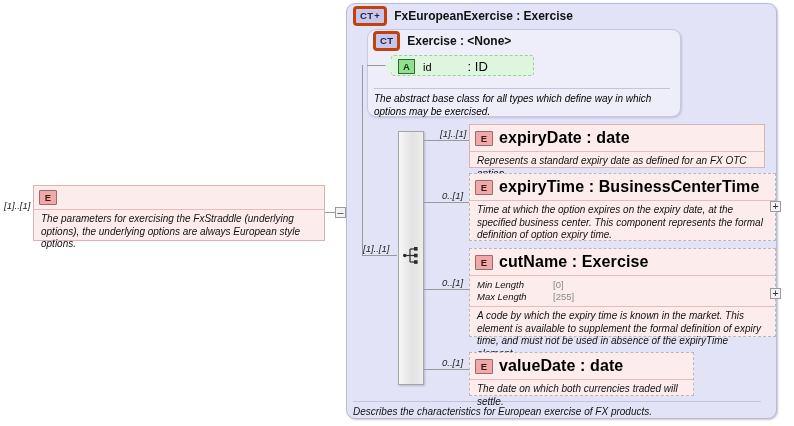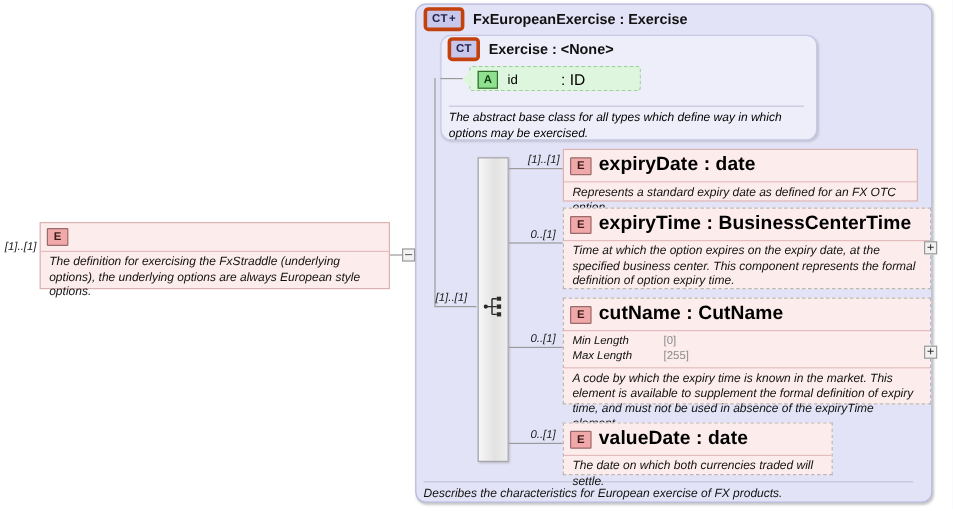--- a/index.html
+++ b/index.html
@@ -113,21 +113,21 @@
 <body>
 
 <div class="diagram">
 
   <div class="card" style="left:4px;top:200px;">[1]..[1]</div>
 
   <div class="node elem solid" style="left:33px;top:185px;width:292px;height:56px;">
     <div class="hdr">
       <span class="badge">E</span>
     </div>
-    <div class="doc">The definition for exercising the FxStraddle (underlying options), the underlying options are always European style options.</div>
+    <div class="doc">The parameters for exercising the FxStraddle (underlying options), the underlying options are always European style options.</div>
   </div>
 
   <div class="ln lnh" style="left:325px;top:212px;width:10px;"></div>
   <div class="pm" style="left:335px;top:207px;">–</div>
   <div class="ln lnh" style="left:346px;top:212px;width:16px;"></div>
 
   <div class="ct-outer" style="position:absolute;left:346px;top:3px;width:429px;height:414px;"></div>
 
   <div style="position:absolute;left:353px;top:6px;width:415px;height:20px;display:flex;align-items:center;gap:7px;">
     <span class="ctbadge"><span>CT</span><span style="margin-left:1px;">+</span></span>
@@ -196,21 +196,21 @@
     <div class="doc">Time at which the option expires on the expiry date, at the specified business center. This component represents the formal definition of option expiry time.</div>
   </div>
   <div class="pm" style="left:770px;top:201px;">+</div>
 
   <div class="ln lnh" style="left:424px;top:289px;width:45px;"></div>
   <div class="card" style="left:442px;top:277px;">0..[1]</div>
 
   <div class="node elem dashed" style="left:469px;top:248px;width:307px;height:89px;">
     <div class="hdr">
       <span class="badge">E</span>
-      <span class="title">cutName : CutName</span>
+      <span class="title">cutName : Exercise</span>
     </div>
     <div class="facets">
       <div class="frow">
         <span class="fname">Min Length</span>
         <span class="fval">[0]</span>
       </div>
       <div class="frow">
         <span class="fname">Max Length</span>
         <span class="fval">[255]</span>
       </div>

